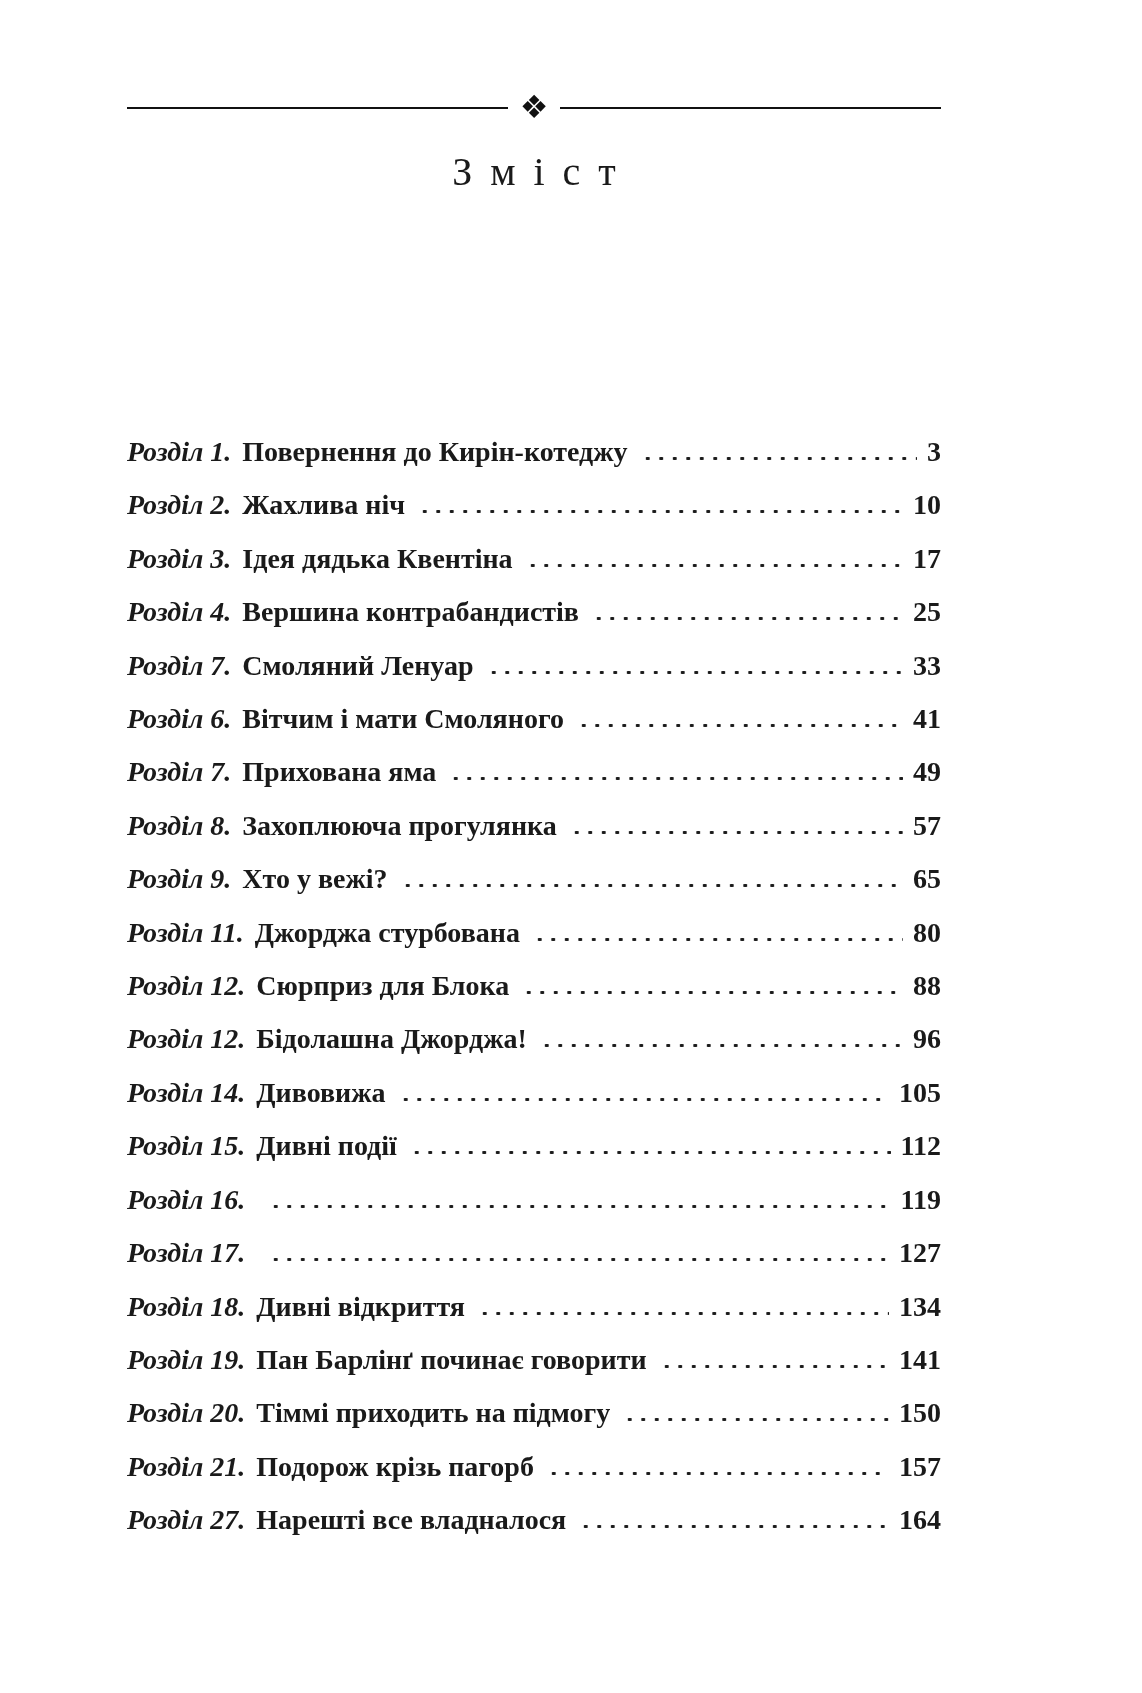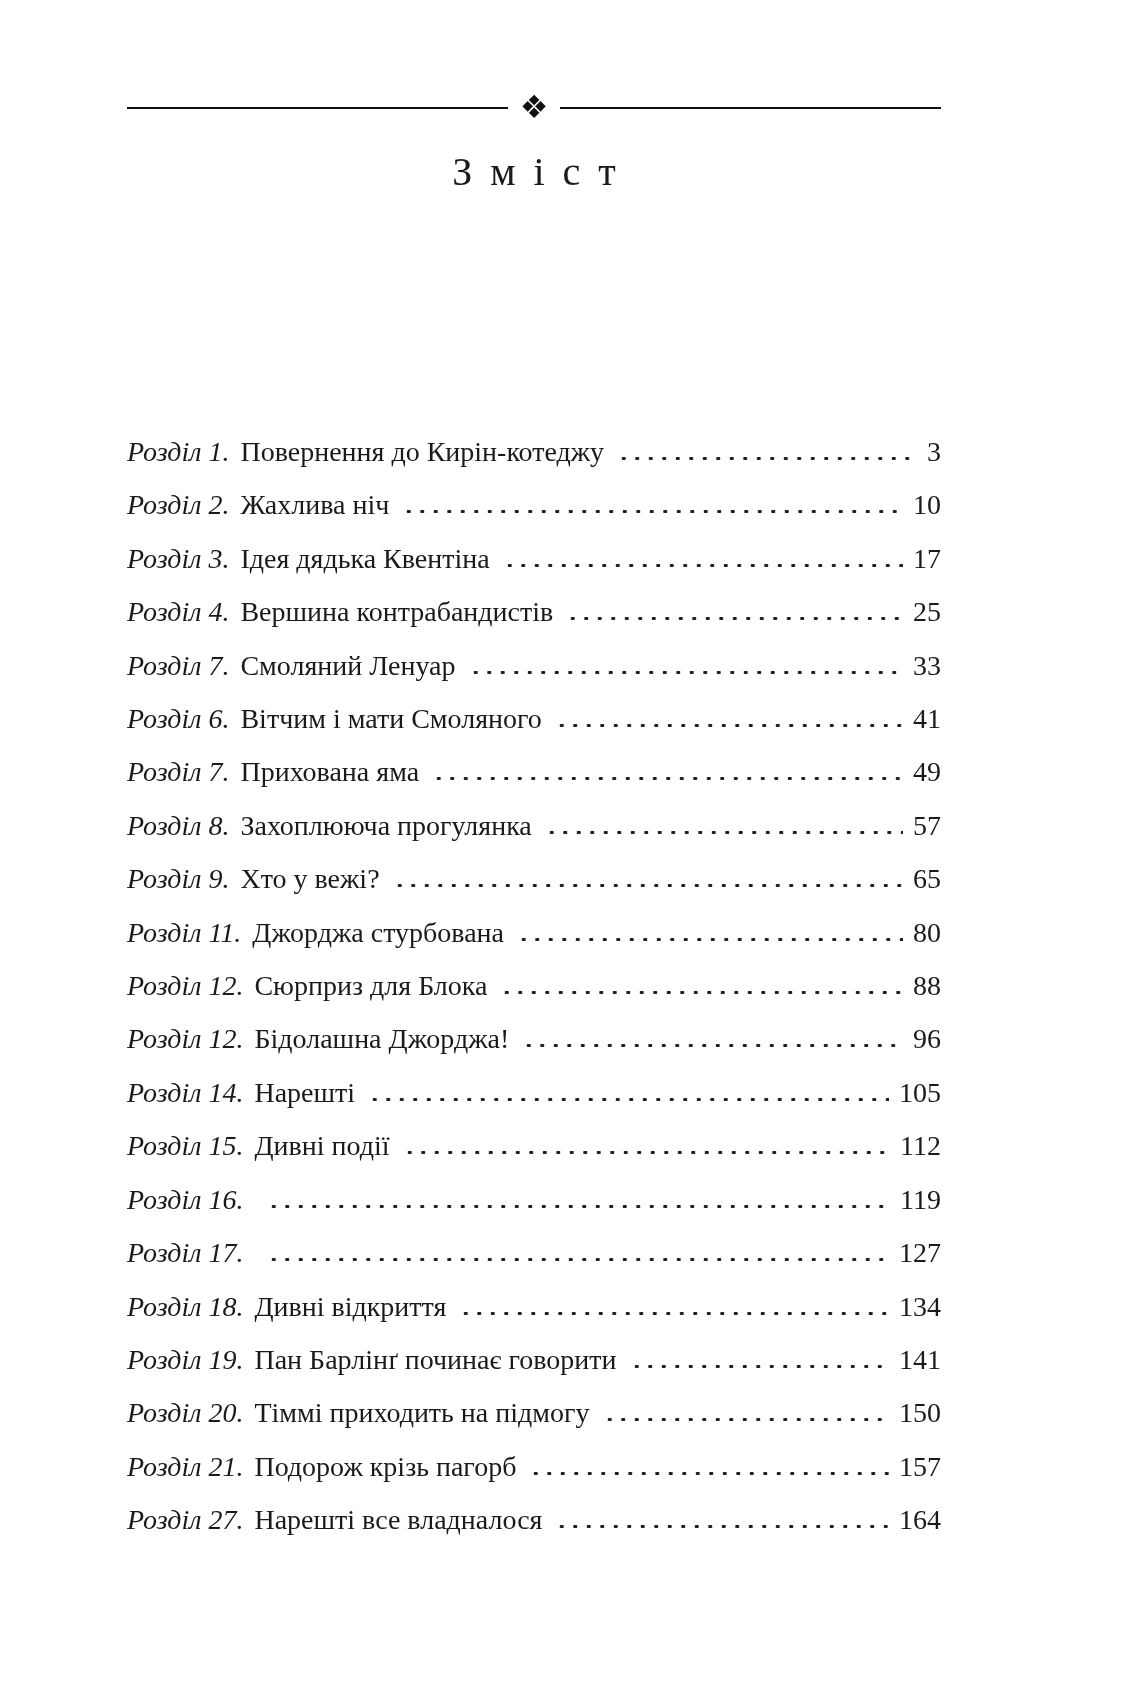--- a/index.html
+++ b/index.html
@@ -47,20 +47,21 @@
   }
   .toc {
     margin-top: 230px;
   }
   .toc-row {
     display: flex;
     align-items: baseline;
     font-size: 28px;
     line-height: 53.4px;
     white-space: nowrap;
+    font-weight: bold;
   }
   .chapter-label {
     font-style: italic;
     margin-right: 11px;
   }
   .chapter-title { }
   .dots {
     flex: 1 1 auto;
     min-width: 28px;
     height: 5px;
@@ -169,21 +170,21 @@
 
       <div class="toc-row">
         <span class="chapter-label">Розділ 12.</span>
         <span class="chapter-title">Бідолашна Джорджа!</span>
         <span class="dots"></span>
         <span class="page-num">96</span>
       </div>
 
       <div class="toc-row">
         <span class="chapter-label">Розділ 14.</span>
-        <span class="chapter-title">Нарешті</span>
+        <span class="chapter-title">Дивовижа</span>
         <span class="dots"></span>
         <span class="page-num">105</span>
       </div>
 
       <div class="toc-row">
         <span class="chapter-label">Розділ 15.</span>
         <span class="chapter-title">Дивні події</span>
         <span class="dots"></span>
         <span class="page-num">112</span>
       </div>

